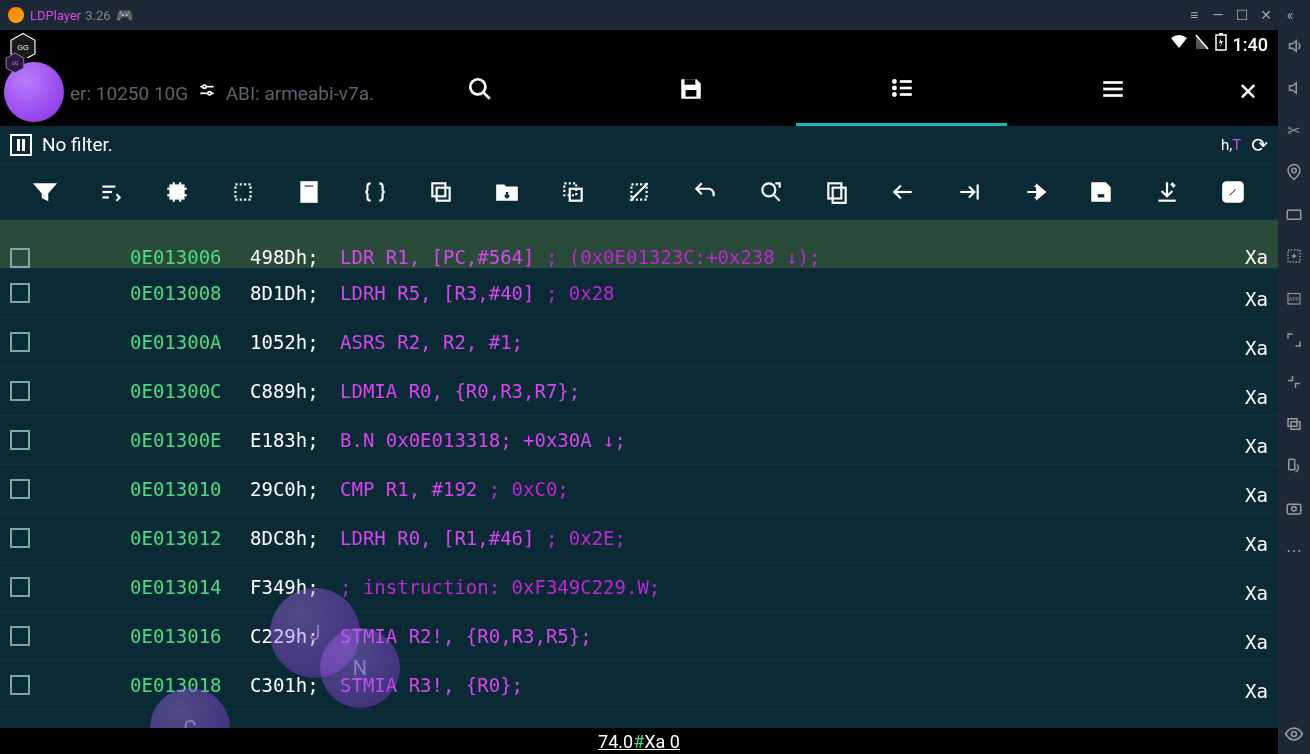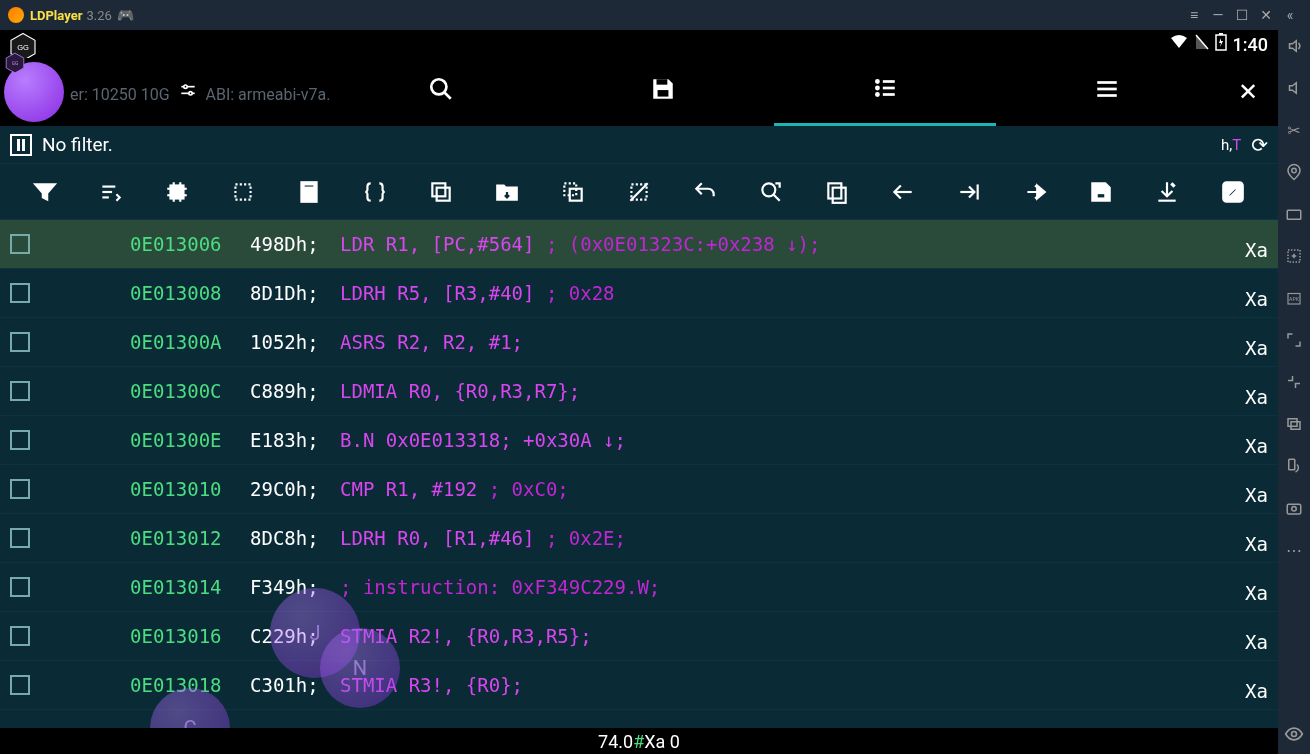--- a/index.html
+++ b/index.html
@@ -2,21 +2,21 @@
 <html><head>
 <meta charset="utf-8">
 <style>
 * { margin: 0; padding: 0; box-sizing: border-box; }
 body { font-family: -apple-system, BlinkMacSystemFont, "Segoe UI", Roboto, sans-serif; background: #0a1f2a; width: 1310px; height: 754px; overflow: hidden; color: #fff; }
 .window { display: flex; flex-direction: column; height: 100%; }
 
 
 .titlebar { height: 30px; background: #1e2938; display: flex; align-items: center; padding: 0 8px; font-size: 13px; color: #ccc; }
 .titlebar .logo { width: 16px; height: 16px; background: linear-gradient(135deg, #ff7b00, #ffab00); border-radius: 50%; margin-right: 6px; }
-.titlebar .appname { color: #fde047; font-weight: 700; }
+.titlebar .appname { color: #d946ef; font-weight: 400; }
 .titlebar .version { color: #888; margin-left: 4px; }
 .titlebar .ctrl-icon { margin-left: 6px; color: #888; font-size: 14px; }
 .titlebar .spacer { flex: 1; }
 .titlebar .wbtn { width: 24px; text-align: center; color: #aaa; cursor: pointer; font-size: 14px; }
 
 
 .mainwrap { flex: 1; display: flex; min-height: 0; border-radius: 9px; }
 .content { flex: 1; display: flex; flex-direction: column; min-width: 0; }
 .rsidebar { width: 32px; background: #1e2938; display: flex; flex-direction: column; align-items: center; padding-top: 6px; gap: 22px; }
 .rsidebar .ic { color: #999; font-size: 16px; cursor: pointer; width: 20px; height: 20px; display: flex; align-items: center; justify-content: center; }
@@ -24,21 +24,21 @@
 
 .statusbar { height: 28px; background: #000; display: flex; align-items: center; justify-content: flex-end; padding: 0 10px; gap: 6px; position: relative; }
 .statusbar .gg-cube { position: absolute; left: 8px; top: 2px; width: 30px; height: 30px; }
 .statusbar .clock { font-size: 18px; font-weight: 500; }
 .statusbar .sicon { font-size: 16px; }
 
 
 .apptoolbar { height: 68px; background: #000; display: flex; align-items: center; position: relative; }
 .floatball { position: absolute; left: 4px; top: 4px; width: 60px; height: 60px; border-radius: 50%; background: radial-gradient(circle at 35% 30%, #b87dff, #8a2be2); z-index: 5; }
 .floatball2 { position: absolute; left: 0px; top: -10px; width: 22px; height: 22px; }
-.apptoolbar .procinfo { margin-left: 70px; color: #5a6570; font-size: 16px; }
+.apptoolbar .procinfo { margin-left: 70px; color: #5a6570; font-size: 19px; }
 .apptoolbar .procinfo .slider-ic { color: #aaa; margin: 0 4px; }
 .apptoolbar .tabs { flex: 1; display: flex; height: 100%; }
 .apptoolbar .tab { flex: 1; display: flex; align-items: center; justify-content: center; cursor: pointer; }
 .apptoolbar .tab.active { border-bottom: 3px solid #1ab5b5; }
 .apptoolbar .tabic { font-size: 24px; color: #fff; }
 .apptoolbar .closex { width: 60px; display: flex; align-items: center; justify-content: center; cursor: pointer; font-size: 24px; }
 
 
 .filterbar { height: 38px; background: #0a2a36; display: flex; align-items: center; padding: 0 10px; border-bottom: 1px solid #0d3340; }
 .filterbar .pause { width: 22px; height: 22px; border: 2px solid #fff; display: flex; align-items: center; justify-content: center; gap: 2px; margin-right: 10px; cursor: pointer; }
@@ -51,36 +51,36 @@
 .filterbar .refresh { margin-left: 10px; font-size: 20px; cursor: pointer; }
 
 
 .icontoolbar { height: 56px; background: #0a2a36; display: flex; align-items: center; padding: 0 12px; gap: 0; border-bottom: 1px solid #0d3340; }
 .icontoolbar .tic { flex: 1; display: flex; align-items: center; justify-content: center; cursor: pointer; }
 .icontoolbar svg { width: 26px; height: 26px; fill: none; stroke: #fff; stroke-width: 2; }
 
 
 .tablearea { flex: 1; overflow: hidden; background: #0a2a36; position: relative; }
 .row { height: 49px; display: flex; align-items: center; padding: 0 10px; border-bottom: 1px solid #0d3340; font-size: 19px; font-family: monospace; }
-.row.sel { background: #2a4a3a; }
+.row.sel { background: #2a4a3a; align-items: flex-end; }
 .row .chk { width: 20px; height: 20px; border: 2px solid #7aa; margin-right: 100px; cursor: pointer; }
 .row .addr { color: #4ade80; width: 120px; }
 .row .hex { color: #fff; width: 90px; }
 .row .asm { color: #d946ef; flex: 1; }
 .row .asm .cmt { color: #c026d3; }
 .row .xa { color: #fff; margin-left: auto; margin-top: 12px; }
 
 .floatballs { position: absolute; left: 150px; bottom: 60px; pointer-events: none; }
 .fball { position: absolute; border-radius: 50%; background: radial-gradient(circle at 35% 30%, rgba(184,125,255,0.4), rgba(138,43,226,0.4)); display: flex; align-items: center; justify-content: center; color: rgba(200,160,255,0.6); font-size: 20px; }
 .fb1 { width: 90px; height: 90px; left: 120px; top: -80px; }
 .fb2 { width: 80px; height: 80px; left: 170px; top: -40px; }
 .fb3 { width: 80px; height: 80px; left: 0px; top: 20px; }
 
 
-.bottombar { height: 26px; background: #000; display: flex; align-items: center; justify-content: center; font-size: 18px; color: #fff; }
+.bottombar { height: 26px; background: #000; display: flex; align-items: center; justify-content: center; font-size: 18px; color: #fff; text-decoration: underline; }
 .bottombar .hash { color: #4ade80; }
 </style>
 </head>
 <body>
 
 <div class="window">
   <div class="titlebar">
     <div class="logo"></div>
     <span class="appname">LDPlayer</span>
     <span class="version">3.26</span>

